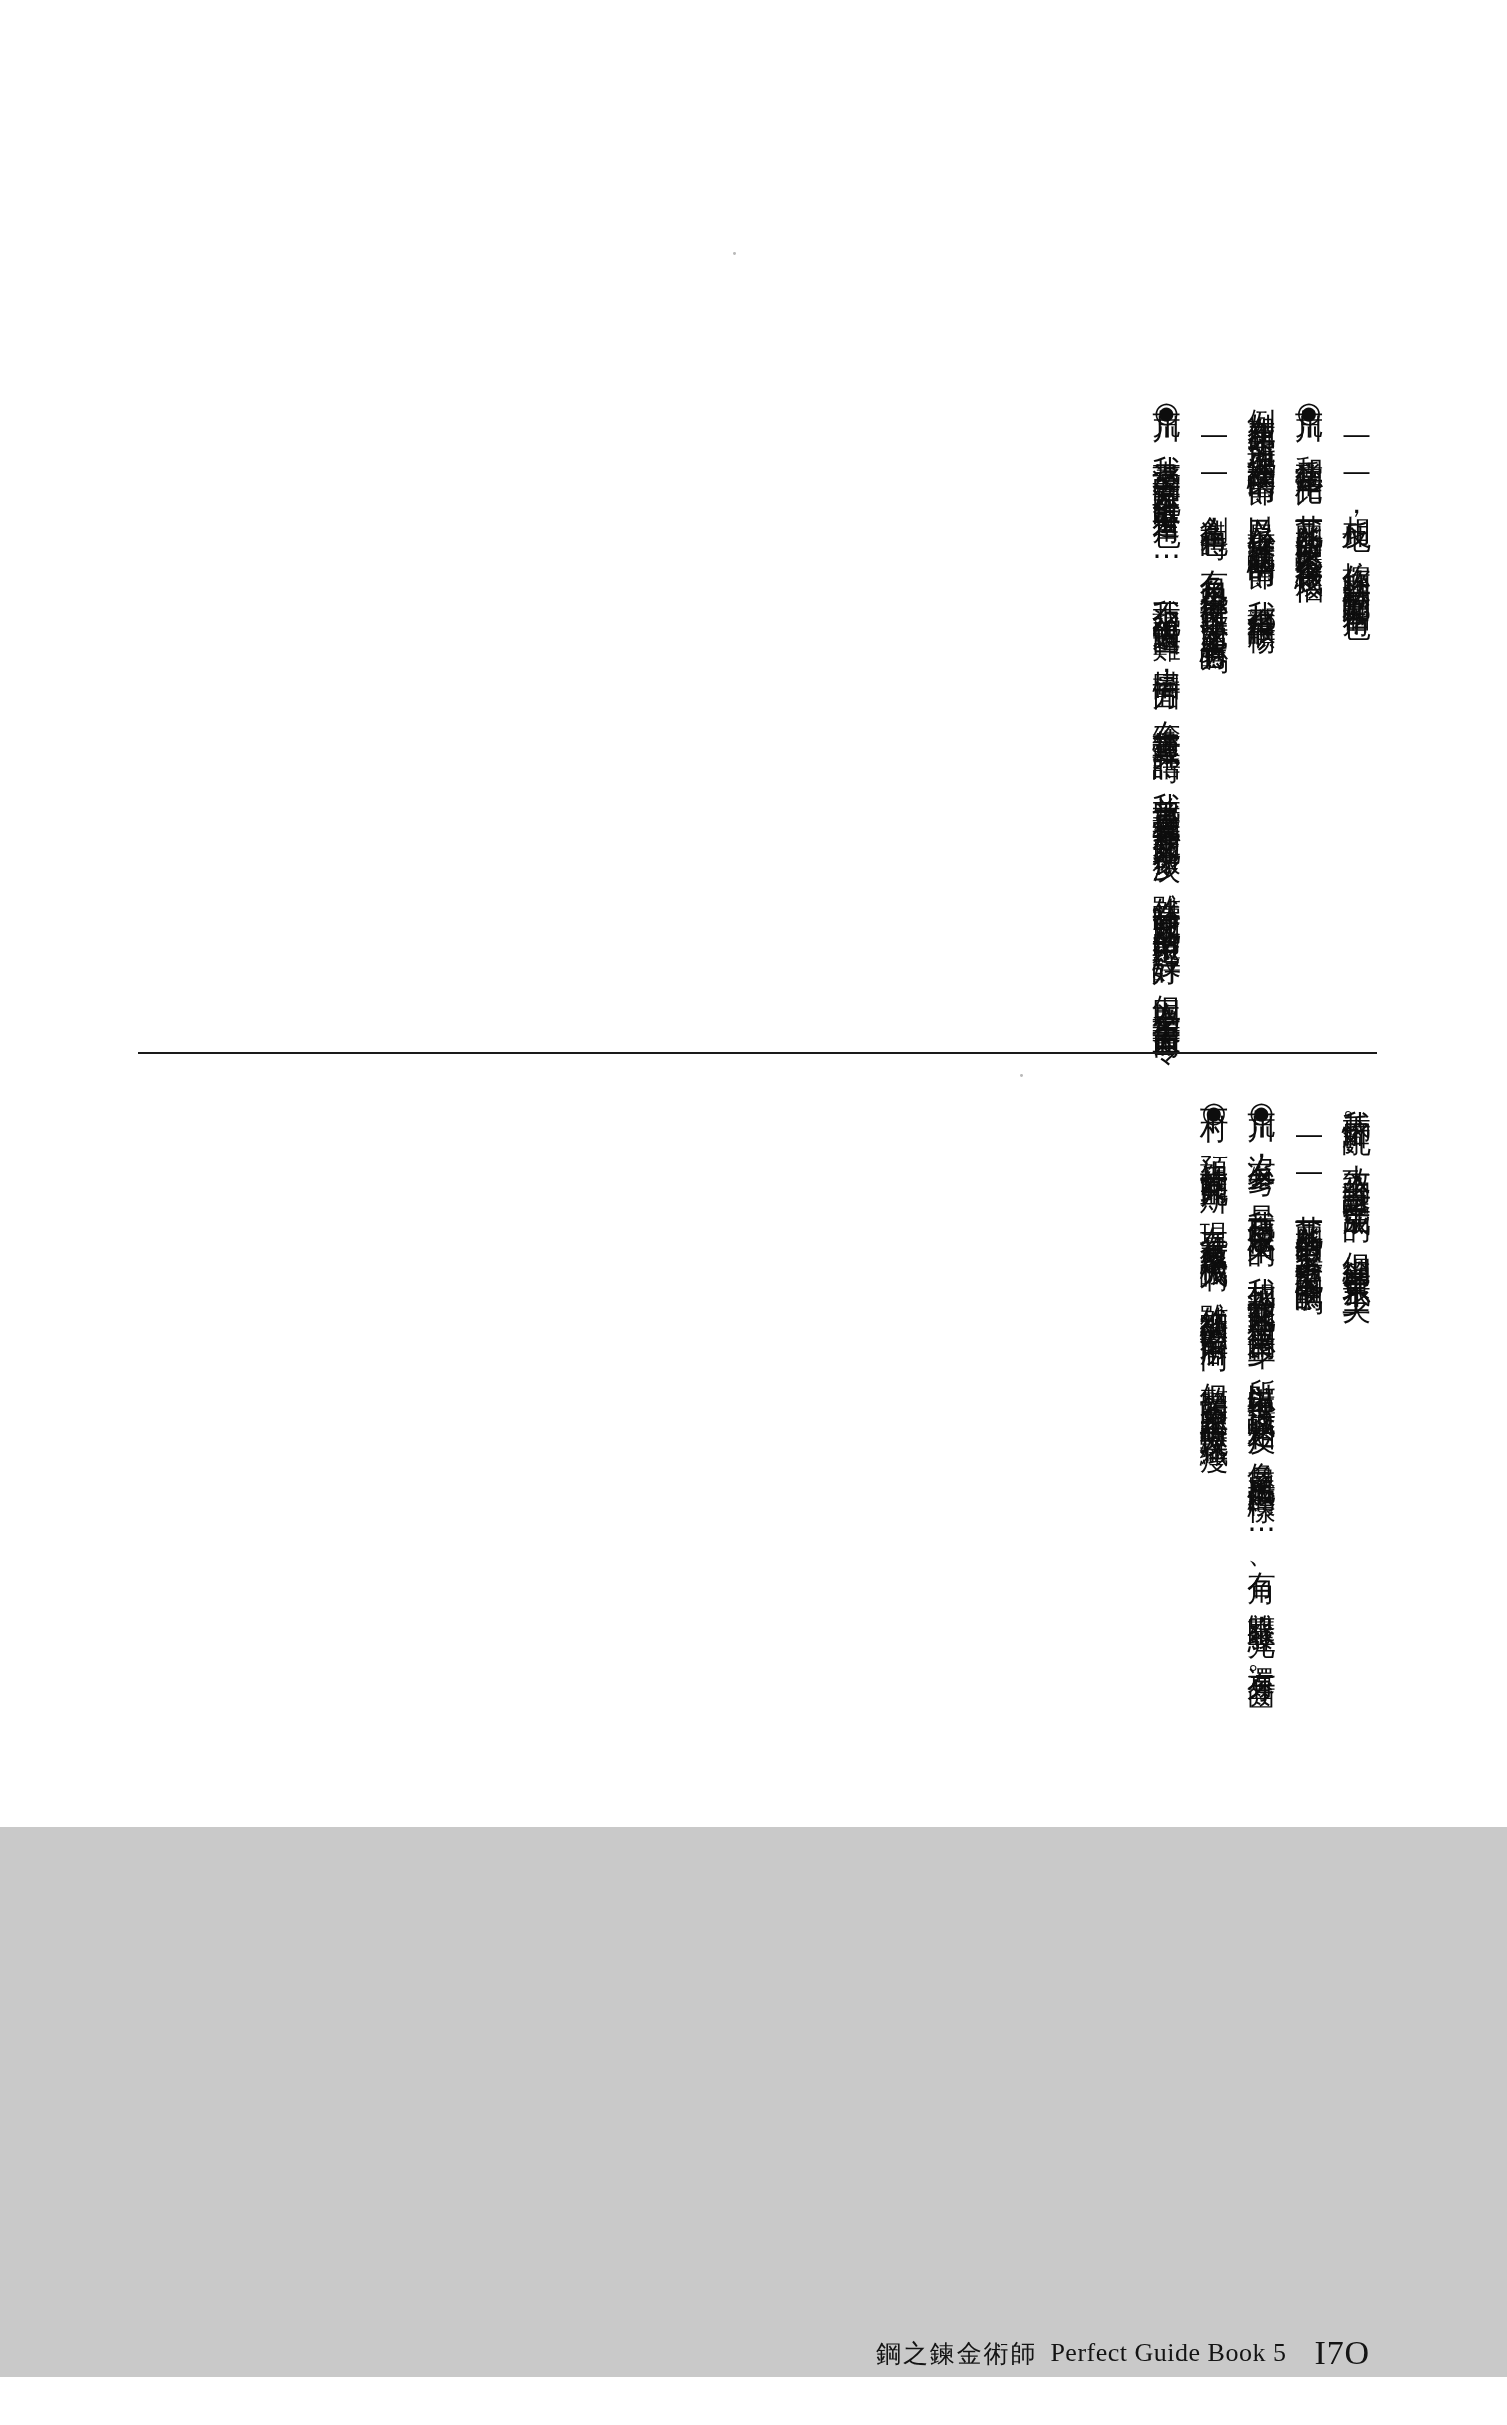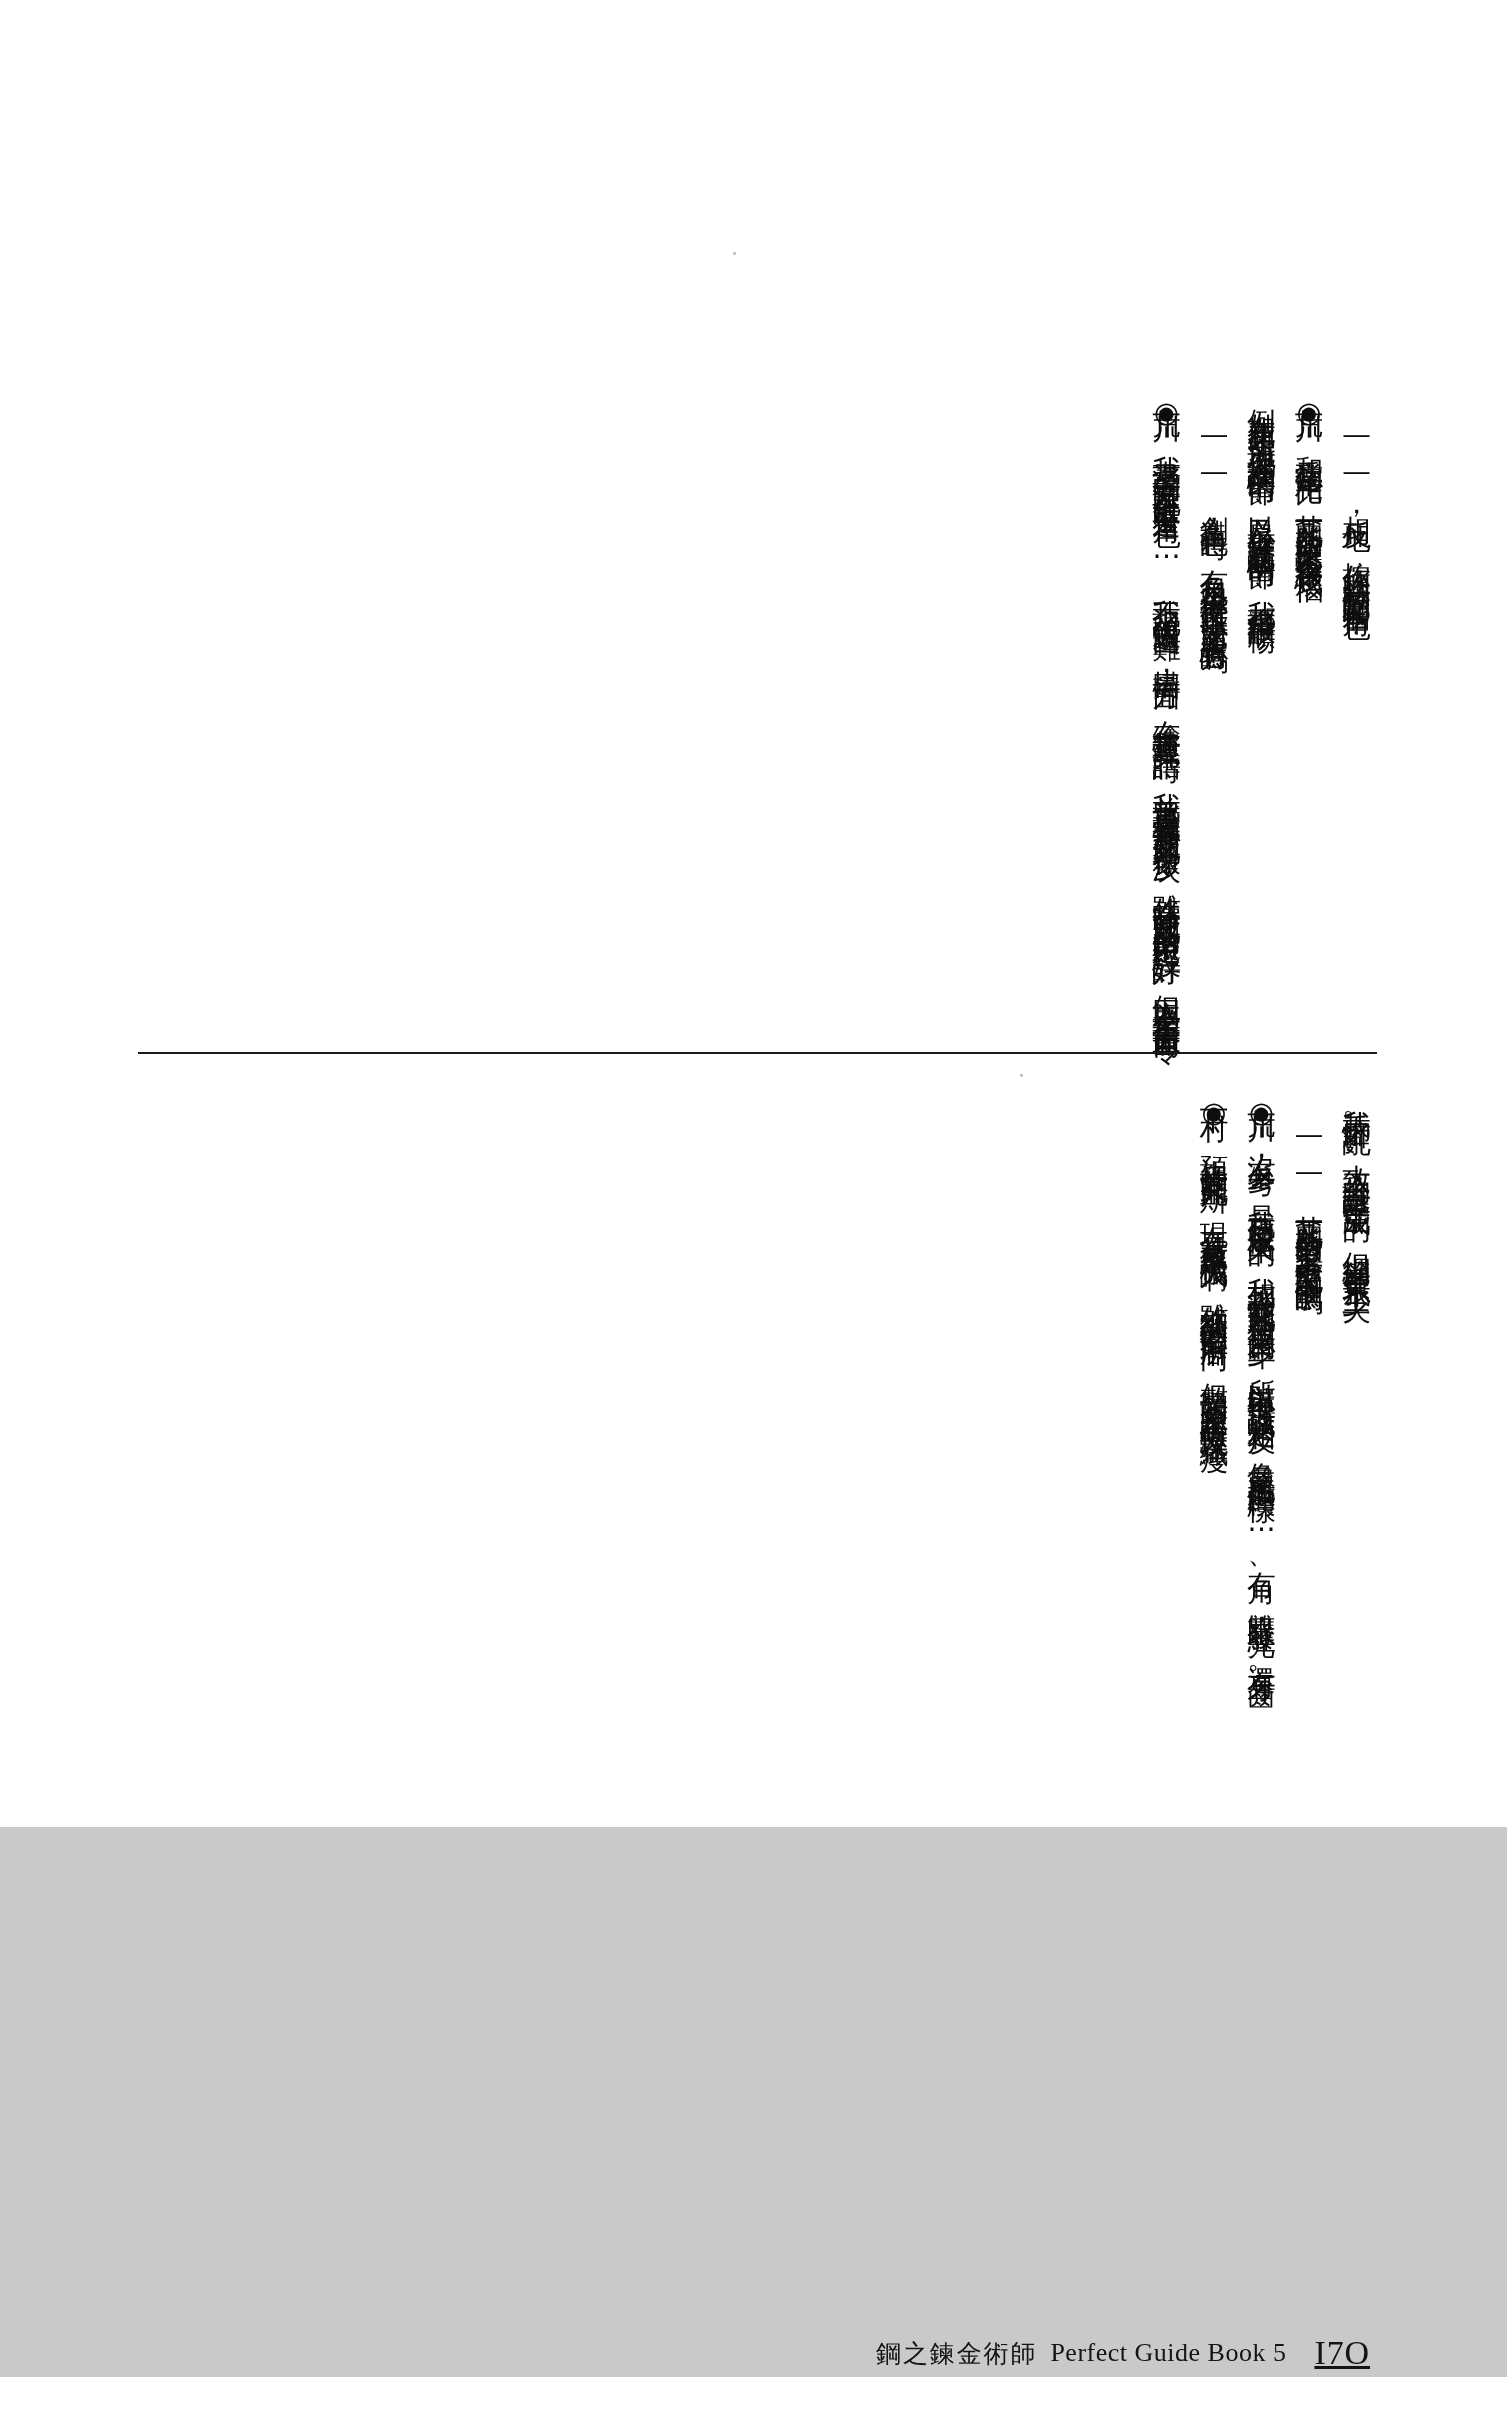--- a/index.html
+++ b/index.html
@@ -116,21 +116,20 @@
     font-size: 26px;
     letter-spacing: 0.5px;
     color: #141414;
   }
   .footer-page {
     font-family: "Liberation Serif", "DejaVu Serif", serif;
     font-size: 34px;
     letter-spacing: 0.9px;
     color: #141414;
     margin-left: 15px;
-    text-decoration: underline;
   }
 </style>
 </head>
 <body>
 
 <div class="page">
 
   <div class="reg-dot a"></div>
   <div class="reg-dot b"></div>
   <div class="reg-dot c"></div>

